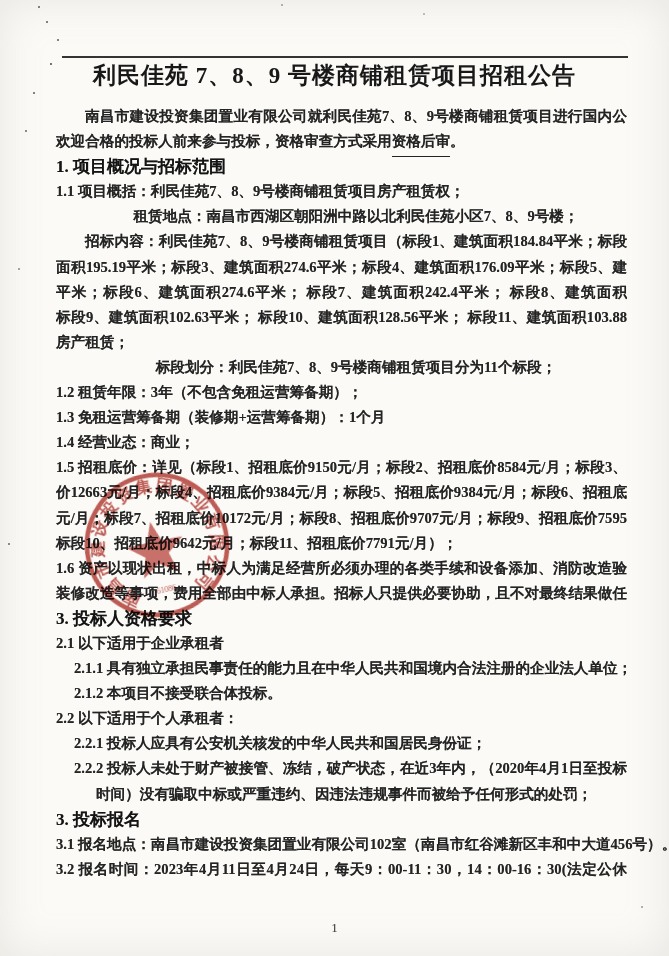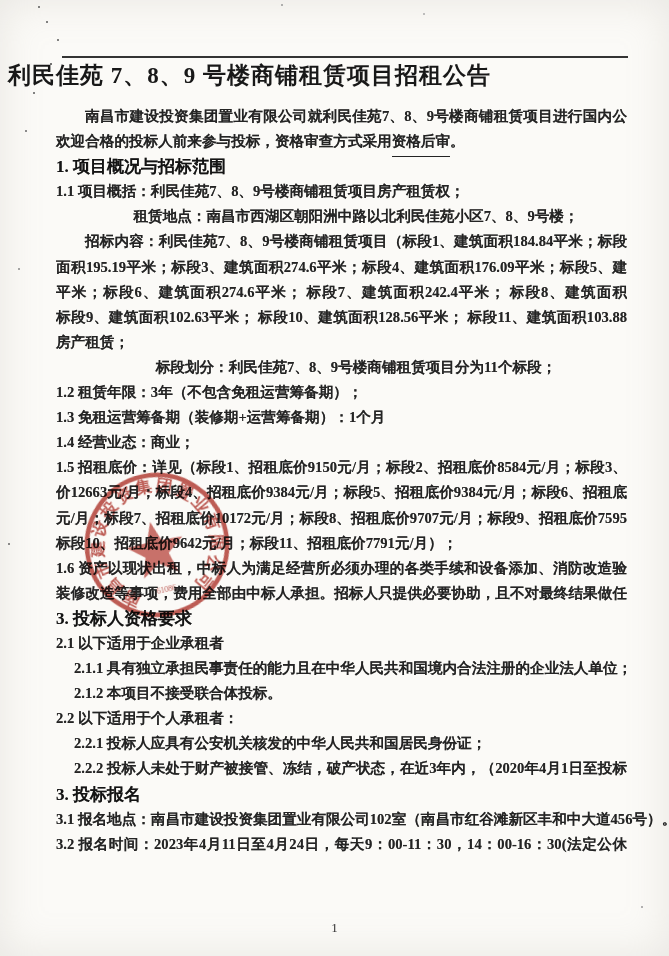--- a/index.html
+++ b/index.html
@@ -1,20 +1,20 @@
 <!DOCTYPE html>
 <html><head>
 <meta charset="utf-8">
 <style>
   html,body{margin:0;padding:0;}
   body{width:669px;height:956px;background:#efeeec;font-family:"Liberation Serif","DejaVu Serif",serif;}
   .page{position:relative;width:669px;height:956px;background:#fbfaf7;overflow:hidden;
         box-shadow:inset 0 0 40px rgba(180,175,165,.25);}
   .topline{position:absolute;left:62px;top:56px;width:566px;border-top:2.5px solid #343434;}
-  .title{position:absolute;left:8px;right:0;top:60px;margin:0;text-align:left;
+  .title{position:absolute;left:0;right:0;top:60px;margin:0;text-align:center;
          font-size:23px;font-weight:bold;color:#181818;letter-spacing:1px;}
   .doc{position:absolute;left:56px;right:42px;top:104px;font-size:14.6px;line-height:25.1px;
        color:#242424;font-weight:600;text-shadow:0 0 .5px rgba(40,40,40,.55);}
   .ln{white-space:nowrap;height:25.1px;}
   .ln.fill{white-space:normal;text-align:justify;text-align-last:justify;overflow:hidden;}
   .ln.h{font-weight:700;color:#141414;font-size:17px;}
   .ind-s{padding-left:18px;}
   .ind-p{padding-left:29px;text-align:center;}
   .ind-d{padding-left:40px;}
   .ul{border-bottom:1.5px solid #232323;padding-bottom:7px;}
@@ -66,20 +66,21 @@
         <div class="ln">标段10、招租底价9642元/月；标段11、招租底价7791元/月）；</div>
         <div class="ln fill">1.6 资产以现状出租，中标人为满足经营所必须办理的各类手续和设备添加、消防改造验收、房屋</div>
         <div class="ln fill">装修改造等事项，费用全部由中标人承担。招标人只提供必要协助，且不对最终结果做任何承诺；</div>
         <div class="ln h">3. 投标人资格要求</div>
         <div class="ln">2.1 以下适用于企业承租者</div>
         <div class="ln ind-s">2.1.1 具有独立承担民事责任的能力且在中华人民共和国境内合法注册的企业法人单位；</div>
         <div class="ln ind-s">2.1.2 本项目不接受联合体投标。</div>
         <div class="ln">2.2 以下适用于个人承租者：</div>
         <div class="ln ind-s">2.2.1 投标人应具有公安机关核发的中华人民共和国居民身份证；</div>
         <div class="ln ind-s fill">2.2.2 投标人未处于财产被接管、冻结，破产状态，在近3年内，（2020年4月1日至投标截止</div>
+        <div class="ln ind-d">时间）没有骗取中标或严重违约、因违法违规事件而被给予任何形式的处罚；</div>
         <div class="ln h">3. 投标报名</div>
         <div class="ln">3.1 报名地点：南昌市建设投资集团置业有限公司102室（南昌市红谷滩新区丰和中大道456号）。；</div>
         <div class="ln fill">3.2 报名时间：2023年4月11日至4月24日，每天9：00-11：30，14：00-16：30(法定公休日、节假</div>
       </div>
   </div>
 
   <svg class="seal" width="166" height="166" viewBox="0 0 166 166">
     <defs>
       <path id="sealArc" d="M 83 137 A 54 54 0 1 1 83.01 137"></path>
     </defs>

